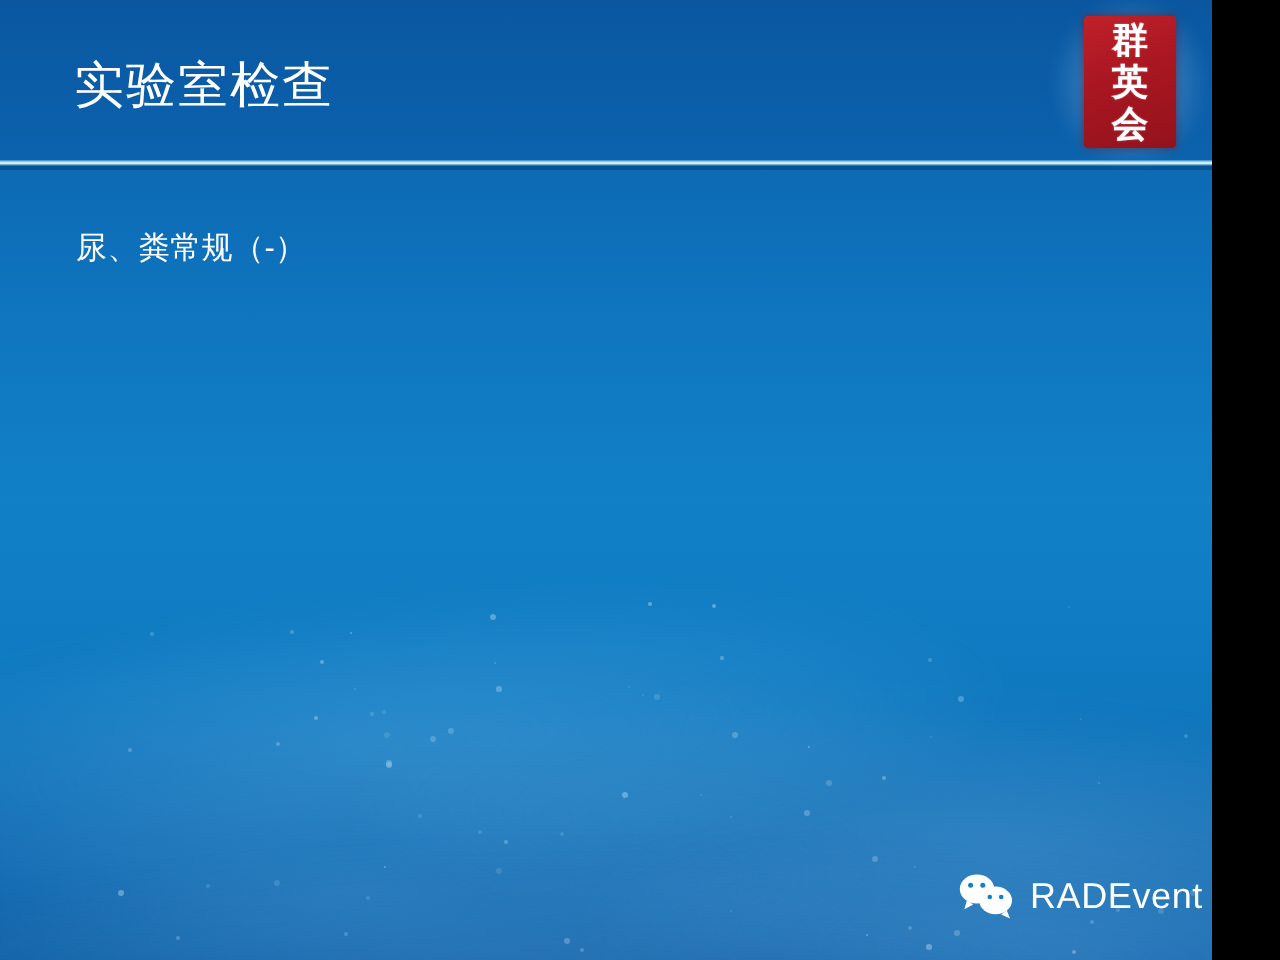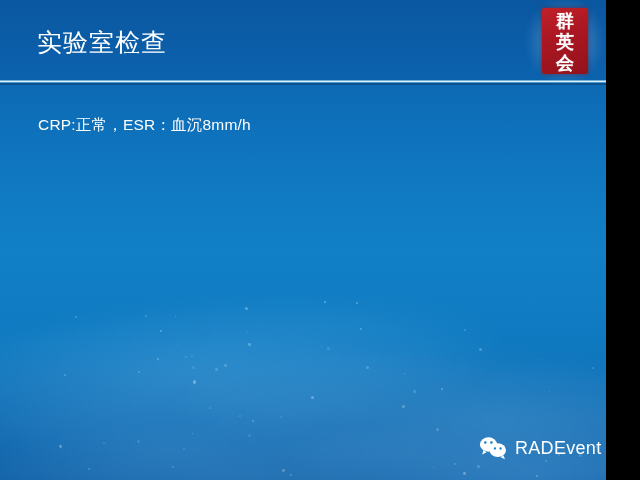--- a/index.html
+++ b/index.html
@@ -267,21 +267,21 @@
   <div class="page-title">实验室检查</div>
 
   <div class="seal-wrap">
     <div class="seal-glow"></div>
     <div class="seal">
       <div class="seal-text"><span>群</span><br><span>英</span><br><span>会</span></div>
     </div>
   </div>
 
   <div class="body-text" id="body-text">
-      <p>CRP:正常，ESR：血沉8mm/h</p>
+      <p>尿、粪常规（-）</p>
     </div>
 
   <div class="watermark">
     <svg class="wechat-icon" viewBox="0 0 30 24">
       <ellipse cx="10.5" cy="8.5" rx="8.6" ry="7.2" fill="#ffffff"></ellipse>
       <polygon points="5.5,14 4.2,18.6 8.6,16.2" fill="#ffffff"></polygon>
       <ellipse cx="7.3" cy="6.6" rx="1.25" ry="1.25" fill="#1180c7"></ellipse>
       <ellipse cx="13.4" cy="6.6" rx="1.25" ry="1.25" fill="#1180c7"></ellipse>
       <ellipse cx="19.8" cy="14.2" rx="8.2" ry="6.9" fill="#ffffff"></ellipse>
       <polygon points="25.4,19.2 27.0,23.2 22.6,21.2" fill="#ffffff"></polygon>

